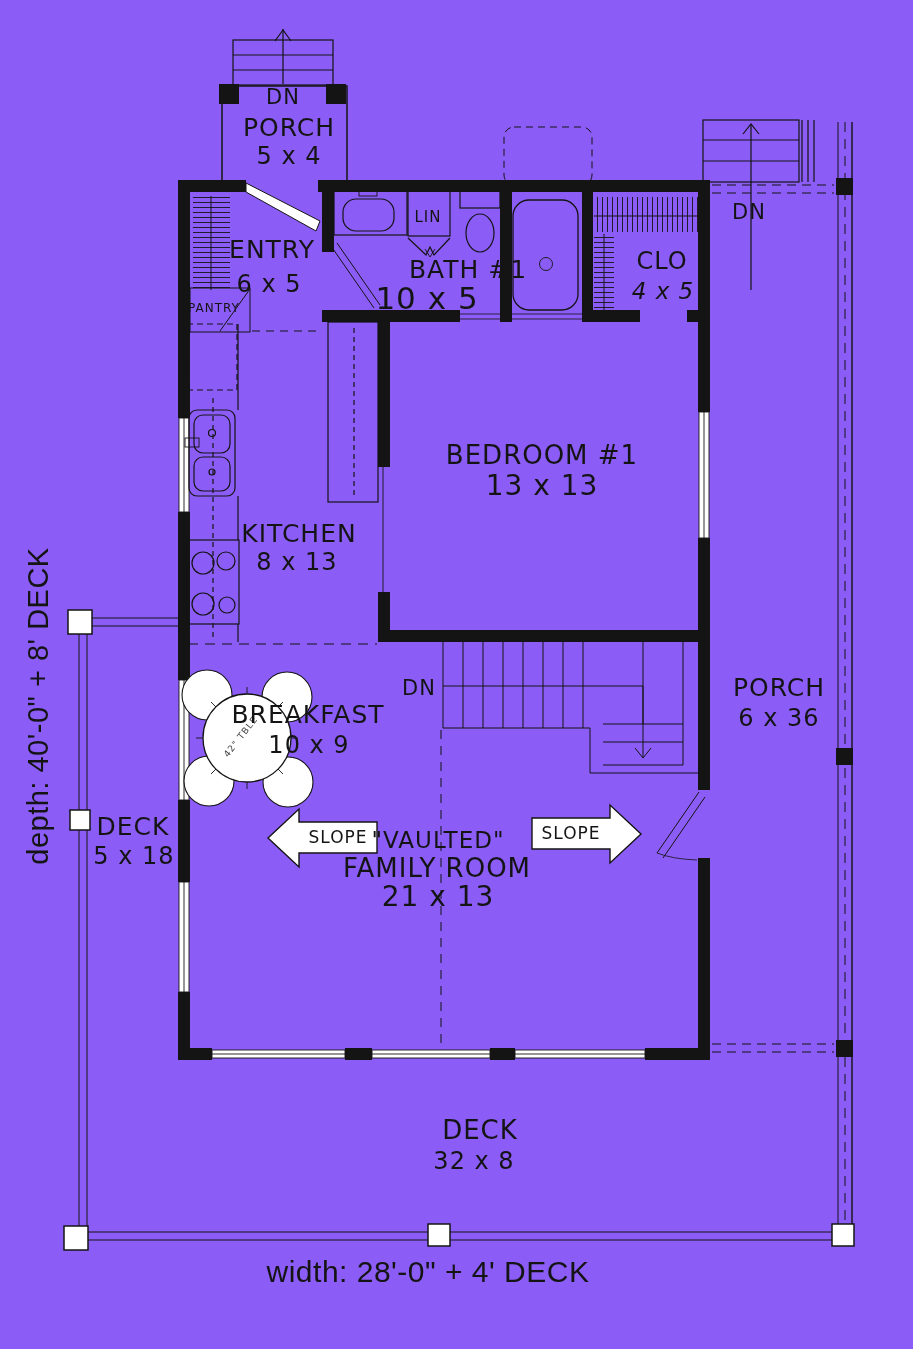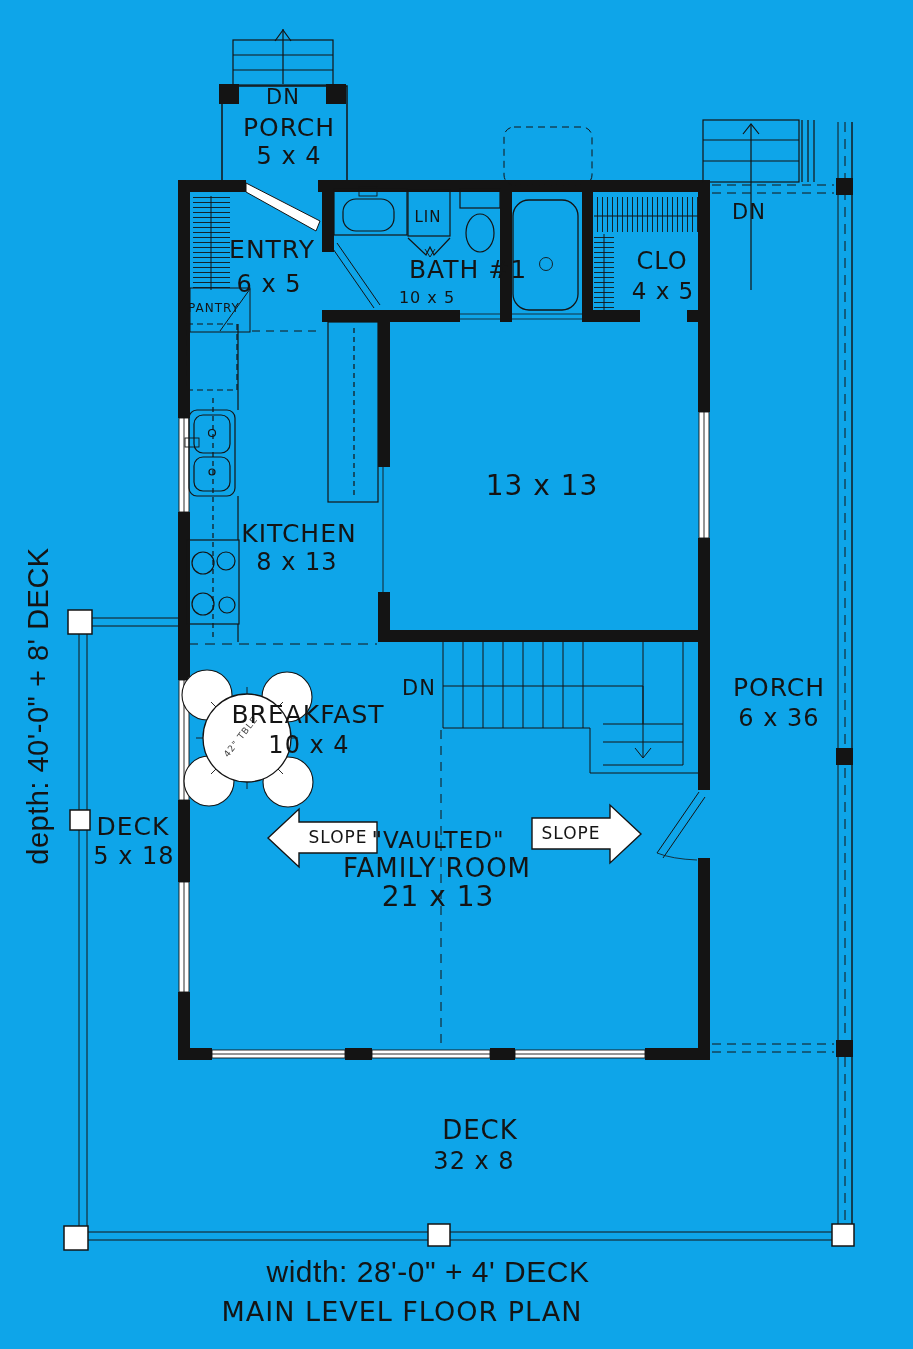--- a/index.html
+++ b/index.html
@@ -1,16 +1,16 @@
 <!DOCTYPE html>
 <html style="--ink: #141414;"><head>
 <meta charset="utf-8">
 <style>
   html,body{margin:0;padding:0;background:#fff;}
-  #page{position:relative;width:913px;height:1349px;background:#0ea5e9;overflow:hidden;
+  #page{position:relative;width:913px;height:1349px;background:#8b5cf6;overflow:hidden;
         font-family:"DejaVu Sans",sans-serif;color:#141414;}
   #plan-svg{position:absolute;left:0;top:0;color:var(--ink,#141414);}
   .label{position:absolute;transform:translate(-50%,-50%);white-space:nowrap;line-height:1;
          color:var(--ink,#141414);}
   .arch{font-family:"DejaVu Sans",sans-serif;letter-spacing:1px;}
   .eng{font-family:"Liberation Sans",sans-serif;letter-spacing:0.5px;}
   .rot90{transform:translate(-50%,-50%) rotate(-90deg);}
   .rottbl{transform:translate(-50%,-50%) rotate(-52deg);opacity:.85;}
 </style>
 </head>
@@ -249,52 +249,52 @@
 
 <div class="label arch" style="left:283px;top:97px;font-size:21px;">DN</div>
 <div class="label arch" style="left:289px;top:127px;font-size:25px;">PORCH</div>
 <div class="label arch" style="left:289px;top:156px;font-size:24px;">5 x 4</div>
 
 <div class="label arch" style="left:272px;top:249px;font-size:25px;">ENTRY</div>
 <div class="label arch" style="left:269px;top:284px;font-size:24px;">6 x 5</div>
 <div class="label arch" style="left:214px;top:308px;font-size:12px;">PANTRY</div>
 
 <div class="label arch" style="left:427px;top:269px;font-size:25px;margin-left:41px;">BATH #1</div>
-<div class="label arch" style="left:427px;top:298px;font-size:16px;">10 x 5</div>
+<div class="label arch" style="left:427px;top:298px;font-size:31px;">10 x 5</div>
 <div class="label arch" style="left:428px;top:217px;font-size:15px;">LIN</div>
 
 <div class="label arch" style="left:662px;top:261px;font-size:24px;">CLO</div>
-<div class="label arch" style="left:663px;top:291px;font-size:23px;">4 x 5</div>
+<div class="label arch" style="left:663px;top:291px;font-size:23px;font-style:italic;">4 x 5</div>
 
 <div class="label arch" style="left:749px;top:212px;font-size:21px;">DN</div>
 
+<div class="label arch" style="left:542px;top:455px;font-size:26px;">BEDROOM #1</div>
 <div class="label arch" style="left:542px;top:486px;font-size:28px;">13 x 13</div>
 
 <div class="label arch" style="left:299px;top:533px;font-size:25px;">KITCHEN</div>
 <div class="label arch" style="left:297px;top:562px;font-size:24px;">8 x 13</div>
 
 <div class="label arch" style="left:419px;top:688px;font-size:21px;">DN</div>
 
 <div class="label arch" style="left:308px;top:714px;font-size:25px;">BREAKFAST</div>
-<div class="label arch" style="left:309px;top:745px;font-size:24px;">10 x 4</div>
+<div class="label arch" style="left:309px;top:745px;font-size:24px;">10 x 9</div>
 <div class="label arch rottbl" style="left:241px;top:737px;font-size:9px;">42" TBLE</div>
 
 <div class="label arch" style="left:779px;top:687px;font-size:25px;">PORCH</div>
 <div class="label arch" style="left:779px;top:718px;font-size:24px;text-align:right;">6 x 36</div>
 
 <div class="label arch" style="left:133px;top:826px;font-size:25px;">DECK</div>
 <div class="label arch" style="left:134px;top:856px;font-size:24px;">5 x 18</div>
 
 <div class="label arch" style="left:338px;top:837px;font-size:17px;">SLOPE</div>
 <div class="label arch" style="left:571px;top:833px;font-size:17px;">SLOPE</div>
 
 <div class="label arch" style="left:438px;top:840px;font-size:23px;">"VAULTED"</div>
 <div class="label arch" style="left:437px;top:868px;font-size:26px;">FAMILY ROOM</div>
 <div class="label arch" style="left:438px;top:897px;font-size:28px;">21 x 13</div>
 
 <div class="label arch" style="left:480px;top:1130px;font-size:26px;">DECK</div>
 <div class="label arch" style="left:474px;top:1161px;font-size:24px;">32 x 8</div>
 
 <div class="label eng rot90" style="left:38px;top:706px;font-size:29px;">depth: 40'-0" + 8' DECK</div>
 <div class="label eng" style="left:428px;top:1272px;font-size:30px;">width: 28'-0" + 4' DECK</div>
-<div class="label arch" style="left:402px;top:1311px;font-size:27px;">MAIN LEVEL FLOOR PLAN</div>
 
 </div>
 
 </body></html>

